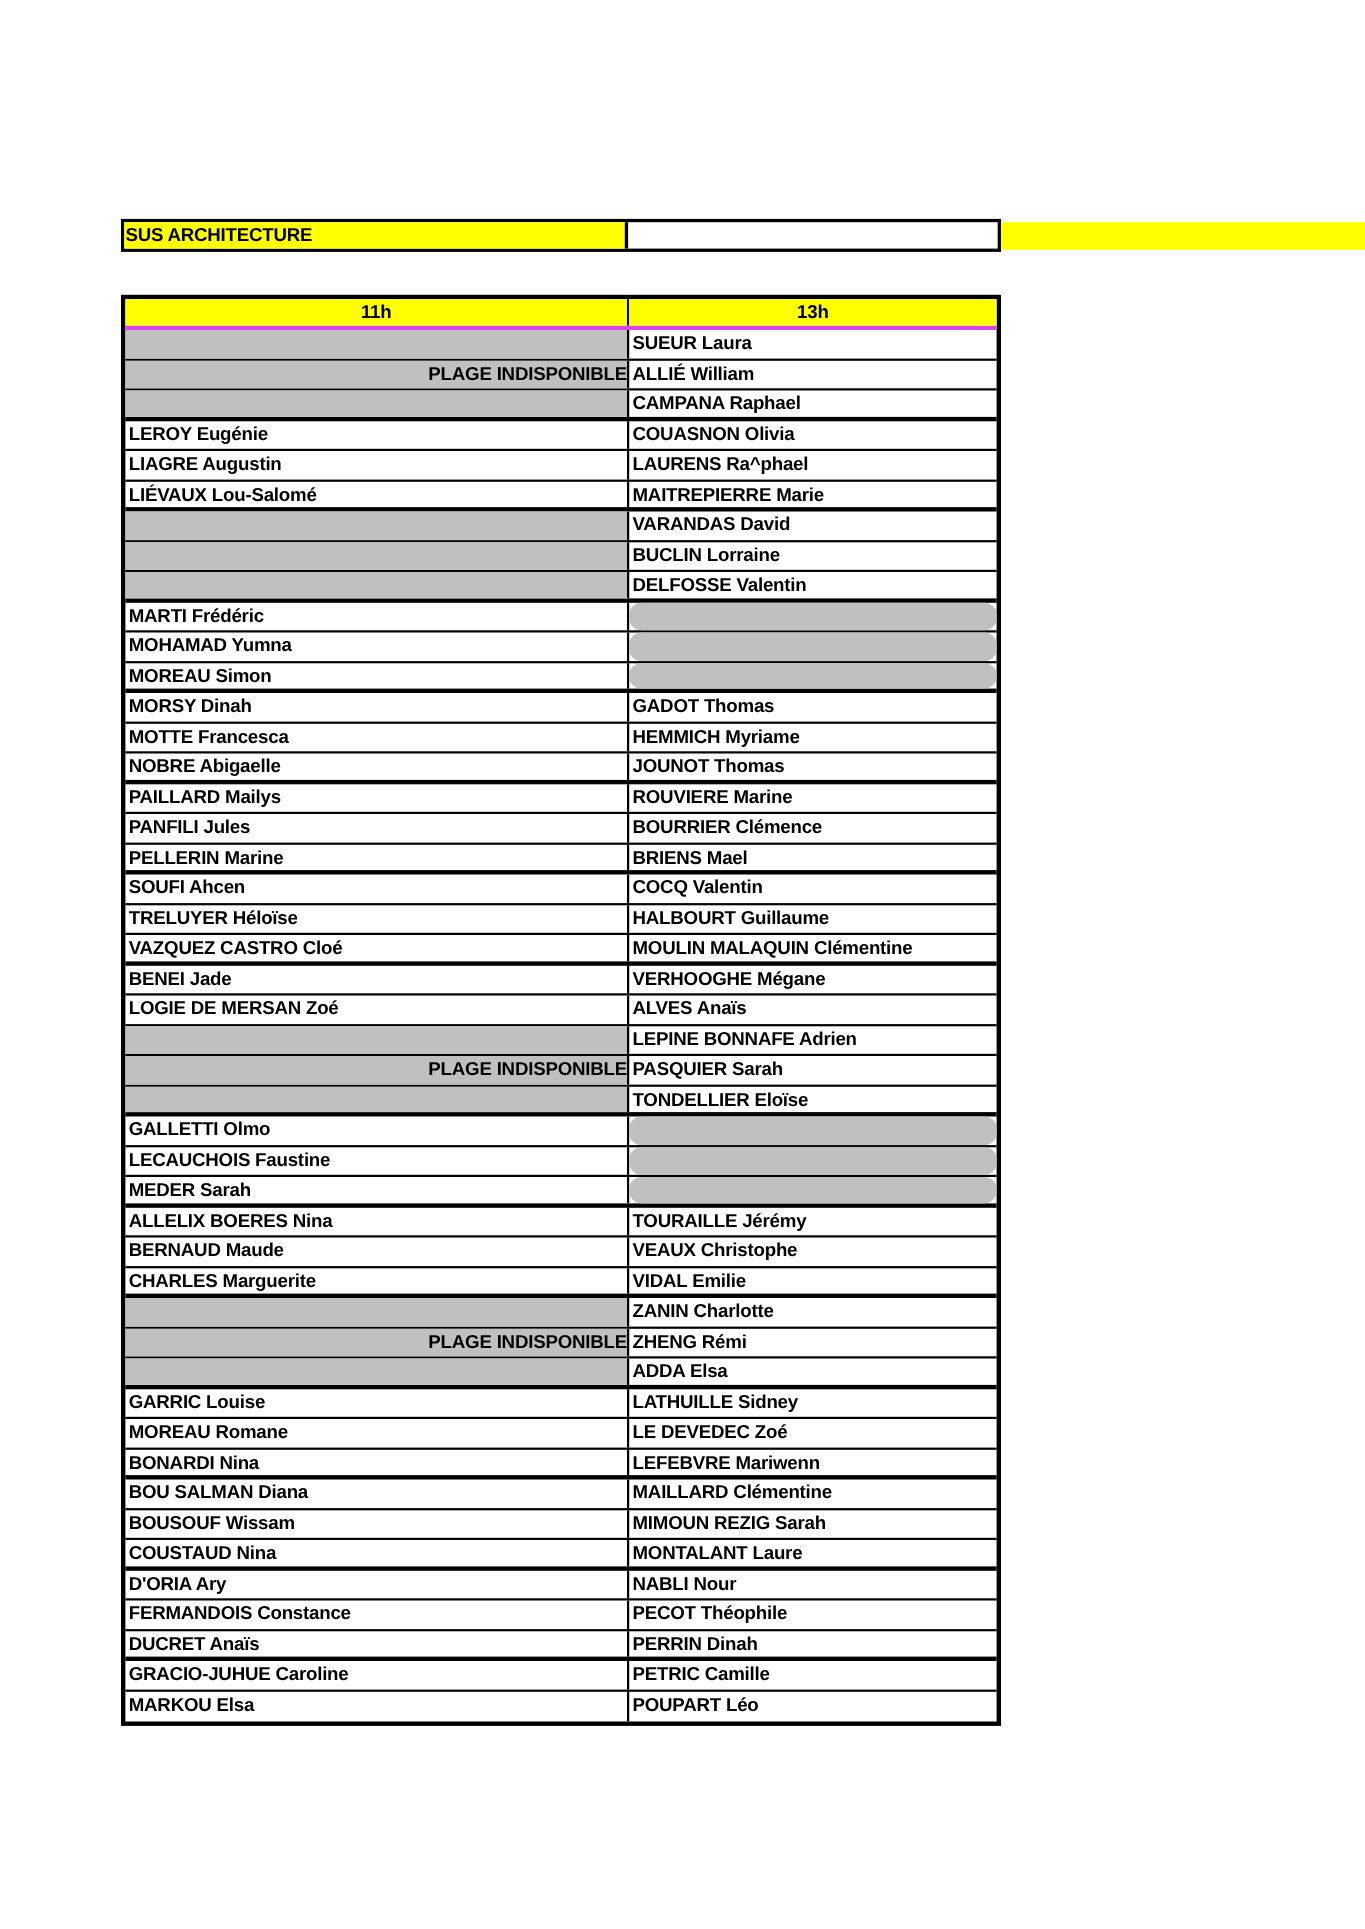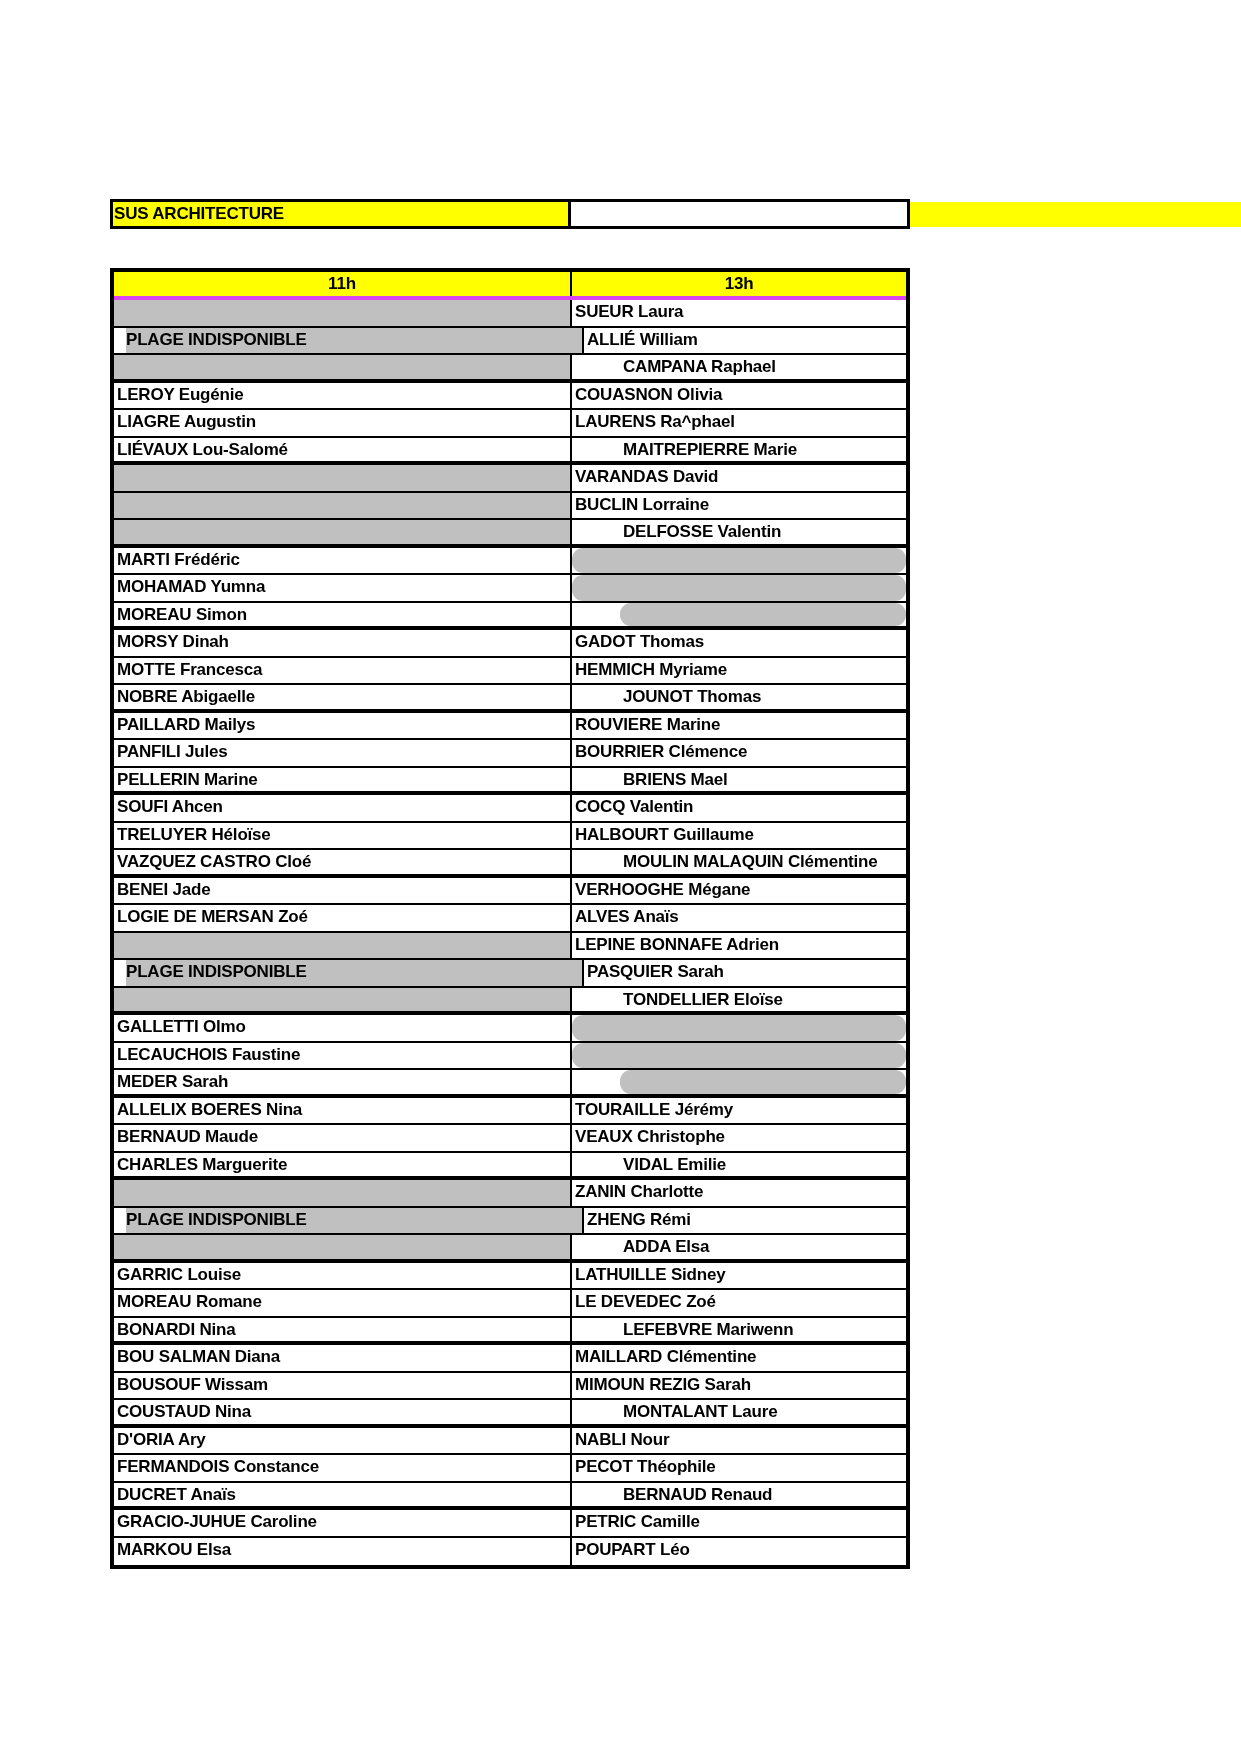--- a/index.html
+++ b/index.html
@@ -44,33 +44,33 @@
   }
   .hdr-row { display:flex; height:28px; border-bottom:4px solid #d946ef; }
   .hdr-cell {
     background:#ffff00;
     font-size:17px; line-height:24px; text-align:center;
     letter-spacing:-0.2px;
   }
   .hdr-cell.c1 { width:458px; border-right:2px solid #000; }
   .hdr-cell.c2 { flex:1; }
   .row { position:relative; display:flex; height:27.5px; border-bottom:2px solid #000; }
-  .row.thick { border-bottom-width:4px;gap:48px; }
+  .row.thick { border-bottom-width:4px; }
   .row:last-child { border-bottom:none; }
   .cell {
     font-size:17px; line-height:24px;
     letter-spacing:-0.2px;
     white-space:nowrap; overflow:hidden;
     padding-left:3px;
     height:100%;
   }
   .cell.c1 { width:458px; border-right:2px solid #000; }
   .cell.c2 { flex:1;border-radius:11px; }
   .cell.gray { background:#c0c0c0; }
-  .cell.center { text-align:left; padding-left:0;margin-left:12px; }
+  .cell.center { text-align:right; padding-left:0; }
   
   .row.quirk .cell.c1 { position:relative; }
   .row.quirk .cell.c1::before {
     content:""; position:absolute; left:-24px; top:0;
     width:24px; height:100%; background:#c0c0c0;
   }
 </style>
 </head>
 <body>
 
@@ -255,21 +255,21 @@
         <div class="row">
           <div class="cell c1">D'ORIA Ary</div>
           <div class="cell c2">NABLI Nour</div>
         </div>
         <div class="row">
           <div class="cell c1">FERMANDOIS Constance</div>
           <div class="cell c2">PECOT Théophile</div>
         </div>
         <div class="row thick">
           <div class="cell c1">DUCRET Anaïs</div>
-          <div class="cell c2">BERNAUD Renaud</div>
+          <div class="cell c2">PERRIN Dinah</div>
         </div>
         <div class="row">
           <div class="cell c1">GRACIO-JUHUE Caroline</div>
           <div class="cell c2">PETRIC Camille</div>
         </div>
         <div class="row">
           <div class="cell c1">MARKOU Elsa</div>
           <div class="cell c2">POUPART Léo</div>
         </div>
       </div>

